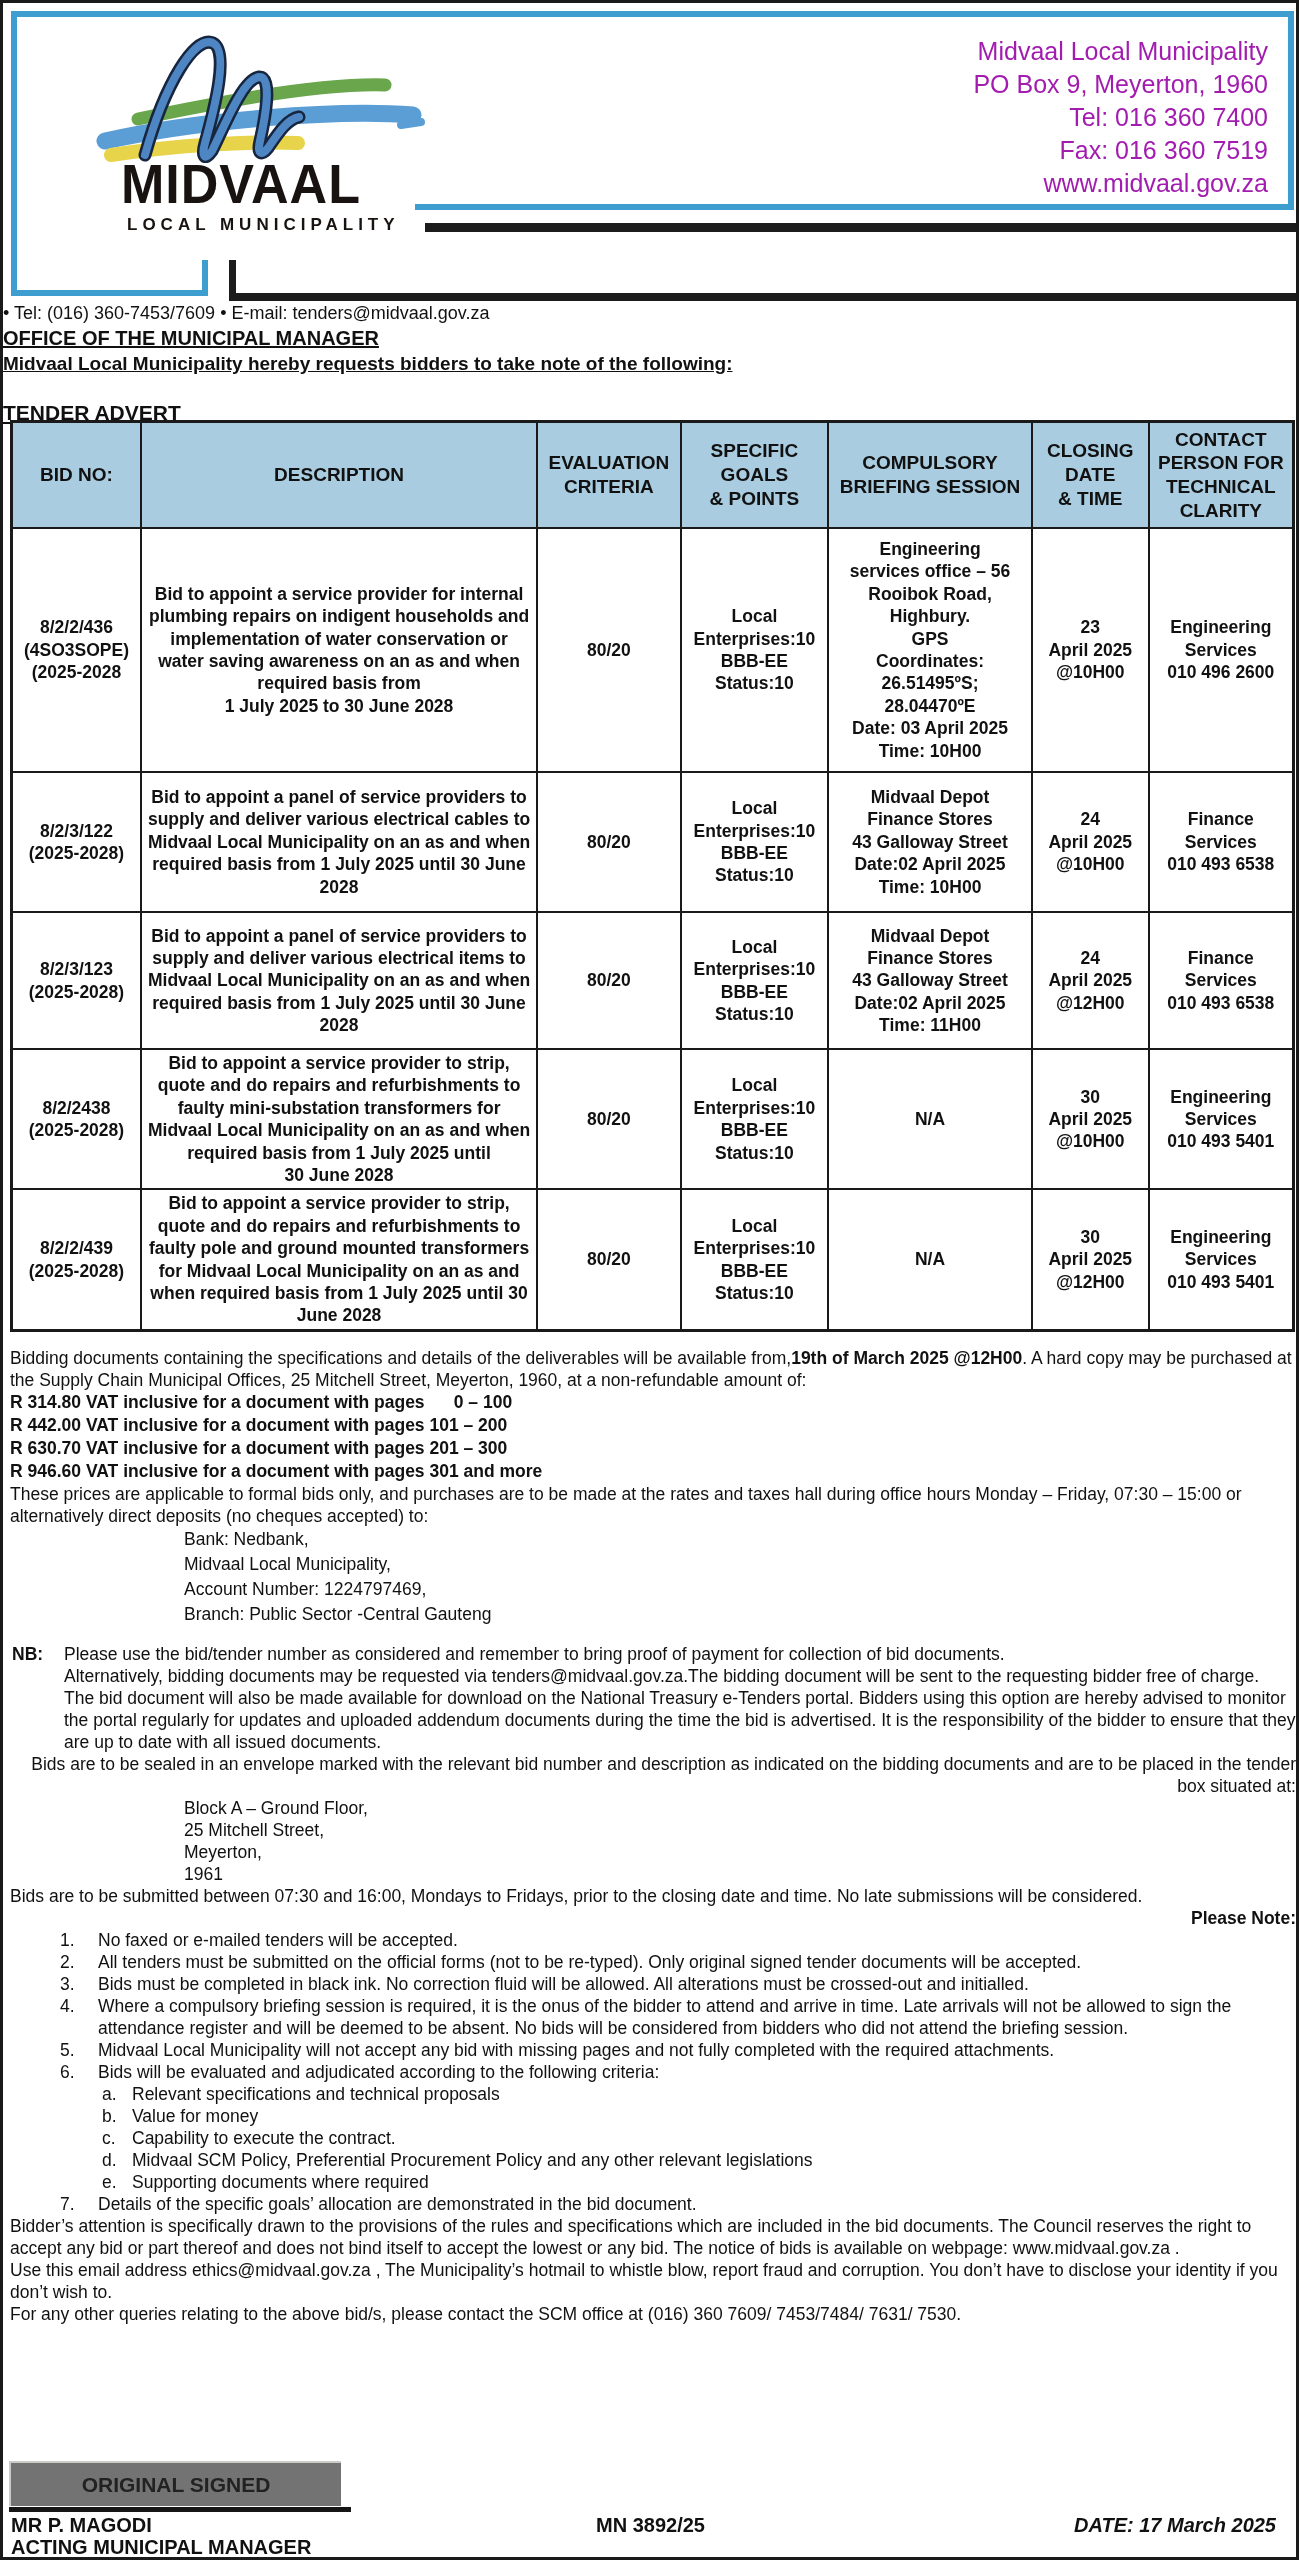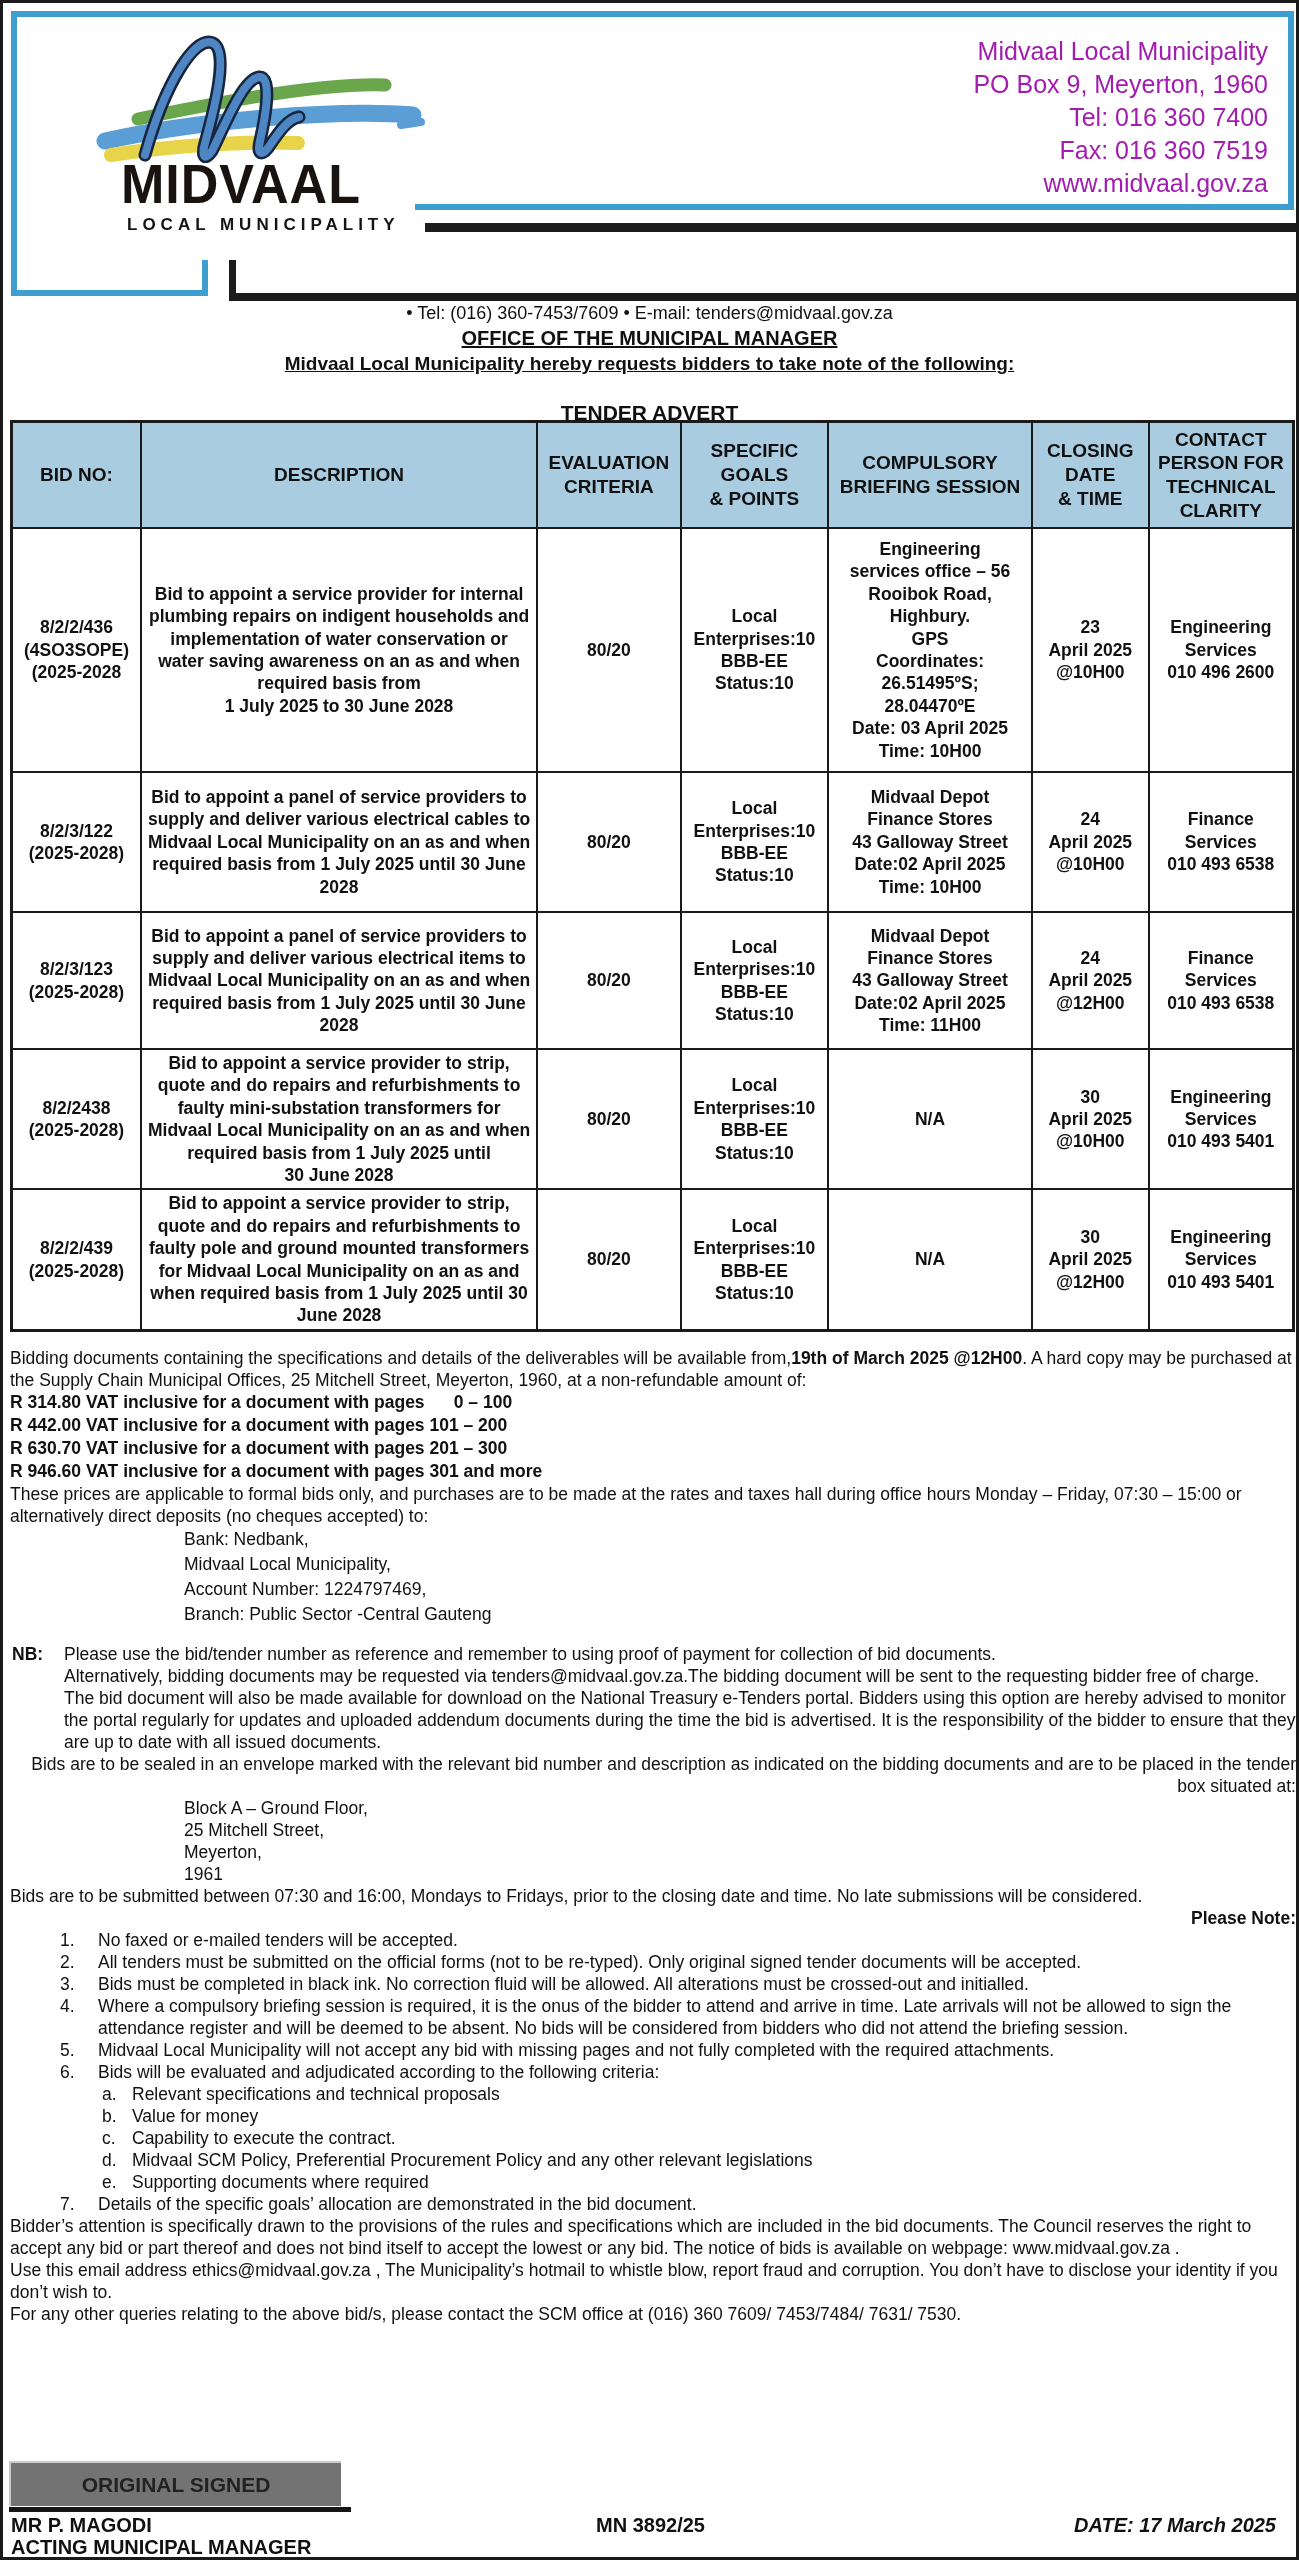--- a/index.html
+++ b/index.html
@@ -11,21 +11,21 @@
   .blue{background:#3d9ecf;}
   .blk{background:#1c1c1c;}
   
   .lh-contact{position:absolute;top:32px;right:28px;text-align:right;
               font-size:25px;line-height:33px;color:#a21caf;}
   .logo-word{position:absolute;left:118px;top:148px;font-size:56px;font-weight:700;
              letter-spacing:1px;color:#181310;transform:scaleX(.93);transform-origin:left top;}
   .logo-sub{position:absolute;left:124px;top:212px;font-size:17px;font-weight:700;
             letter-spacing:5px;color:#181310;}
   
-  .doc-header{position:absolute;left:0;right:0;top:300px;text-align:center;}
+  .doc-header{position:absolute;left:0;right:0;top:300px;}
   .doc-header .tel{font-size:18px;}
   .doc-header .office{font-size:20px;font-weight:700;text-decoration:underline;margin-top:3px;}
   .doc-header .request{font-size:19px;font-weight:700;text-decoration:underline;margin-top:3px;}
   .doc-header .advert{font-size:21px;font-weight:700;text-decoration:underline;margin-top:26px;}
   
   table.tender{position:absolute;left:7px;top:417px;width:1285px;border-collapse:collapse;
                table-layout:fixed;}
   table.tender th,table.tender td{border:2px solid #1a1a1a;text-align:center;
                vertical-align:middle;font-weight:700;padding:2px 5px;white-space:pre-line;}
   table.tender{border:3px solid #1a1a1a;}
@@ -243,21 +243,21 @@
     <p class="price">R 630.70 VAT inclusive for a document with pages 201 – 300</p>
     <p class="price">R 946.60 VAT inclusive for a document with pages 301 and more</p>
     <p>These prices are applicable to formal bids only, and purchases are to be made at the rates and taxes hall during office hours Monday – Friday, 07:30 – 15:00 or alternatively direct deposits (no cheques accepted) to:</p>
     <p class="indent">Bank: Nedbank,</p>
     <p class="indent">Midvaal Local Municipality,</p>
     <p class="indent">Account Number: 1224797469,</p>
     <p class="indent">Branch: Public Sector -Central Gauteng</p>
 
     <div class="nb">
       <span class="nb-label">NB:</span>
-      <p>Please use the bid/tender number as reference and remember to using proof of payment for collection of bid documents.</p>
+      <p>Please use the bid/tender number as considered and remember to bring proof of payment for collection of bid documents.</p>
       <p>Alternatively, bidding documents may be requested via tenders@midvaal.gov.za.The bidding document will be sent to the requesting bidder free of charge.</p>
     </div>
 
     <p class="pad54">The bid document will also be made available for download on the National Treasury e-Tenders portal. Bidders using this option are hereby advised to monitor the portal regularly for updates and uploaded addendum documents during the time the bid is advertised. It is the responsibility of the bidder to ensure that they are up to date with all issued documents.</p>
 
     <p class="mt18">Bids are to be sealed in an envelope marked with the relevant bid number and description as indicated on the bidding documents and are to be placed in the tender box situated at:</p>
     <p class="addr">Block A – Ground Floor,</p>
     <p class="addr">25 Mitchell Street,</p>
     <p class="addr">Meyerton,</p>
     <p class="addr">1961</p>

